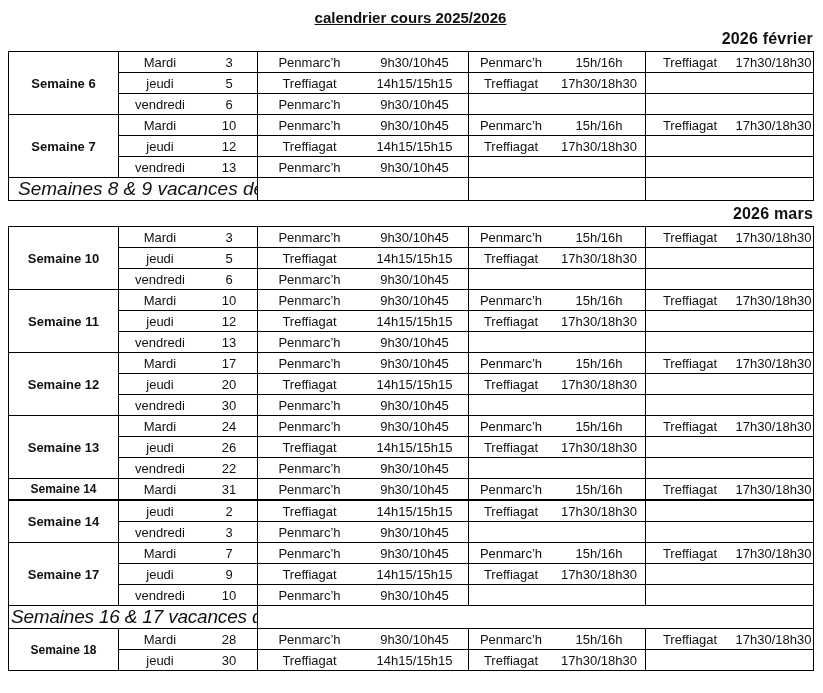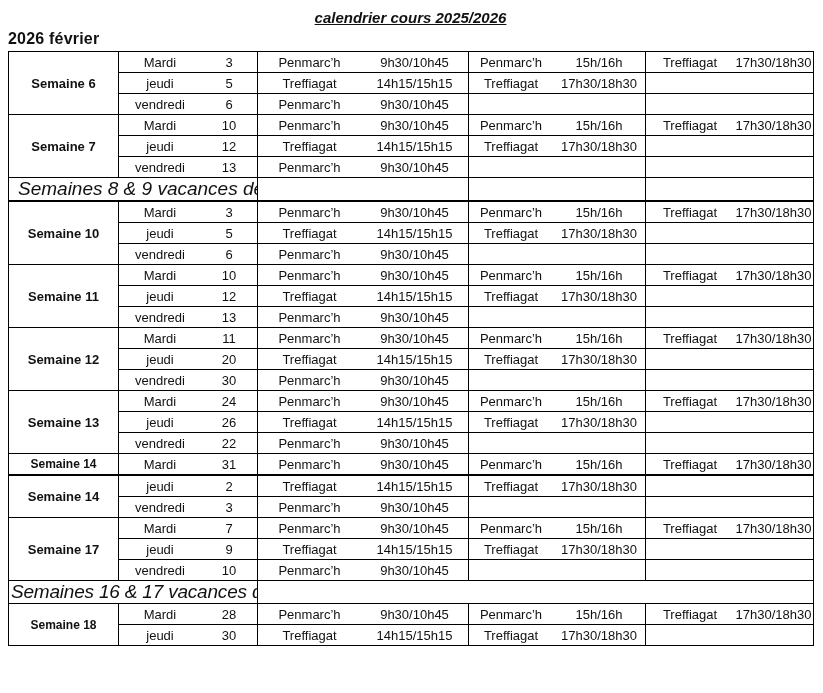--- a/index.html
+++ b/index.html
@@ -15,29 +15,28 @@
   .page { padding: 9px 0 0 8px; }
 
   h1.page-title {
     width: 805px;
     margin: 0 0 3px 0;
     font-size: 15px;
     line-height: 17px;
     font-weight: bold;
     text-align: center;
     text-decoration: underline;
-    font-style: italic;
   }
   h2.month-heading {
     width: 805px;
     margin: 4px 0 3px 0;
     font-size: 16px;
     line-height: 18px;
     font-weight: bold;
-    text-align: left;
+    text-align: right;
     letter-spacing: 0.2px;
   }
 
   table.month-table {
     border-collapse: separate;
     border-spacing: 0;
     table-layout: fixed;
     width: 805px;
     border-top: 1px solid #000;
     border-left: 1px solid #000;
@@ -149,20 +148,21 @@
             <td class="time"></td>
           </tr>
           <tr class="vac">
             <td class="vac-label" colspan="3">Semaines 8 &amp; 9 vacances de février</td>
             <td class="empty" colspan="2"></td>
             <td class="empty" colspan="2"></td>
             <td class="empty" colspan="2"></td>
           </tr>
         </tbody>
       </table>
+      <h2 class="month-heading">2026 mars</h2>
       <table class="month-table">
         <colgroup>
           <col style="width: 110px;">
           <col style="width: 82px;">
           <col style="width: 57px;">
           <col style="width: 103px;">
           <col style="width: 108px;">
           <col style="width: 84px;">
           <col style="width: 93px;">
           <col style="width: 88px;">
@@ -227,21 +227,21 @@
             <td class="loc nr">Penmarc’h</td>
             <td class="time">9h30/10h45</td>
             <td class="loc nr"></td>
             <td class="time"></td>
             <td class="loc nr"></td>
             <td class="time"></td>
           </tr>
           <tr class="week-row">
             <td class="week" rowspan="3">Semaine 12</td>
             <td class="day nr">Mardi</td>
-            <td class="date">11</td>
+            <td class="date">17</td>
             <td class="loc nr">Penmarc’h</td>
             <td class="time">9h30/10h45</td>
             <td class="loc nr">Penmarc’h</td>
             <td class="time">15h/16h</td>
             <td class="loc nr">Treffiagat</td>
             <td class="time">17h30/18h30</td>
           </tr>
           <tr class="week-row">
             <td class="day nr">jeudi</td>
             <td class="date">20</td>

